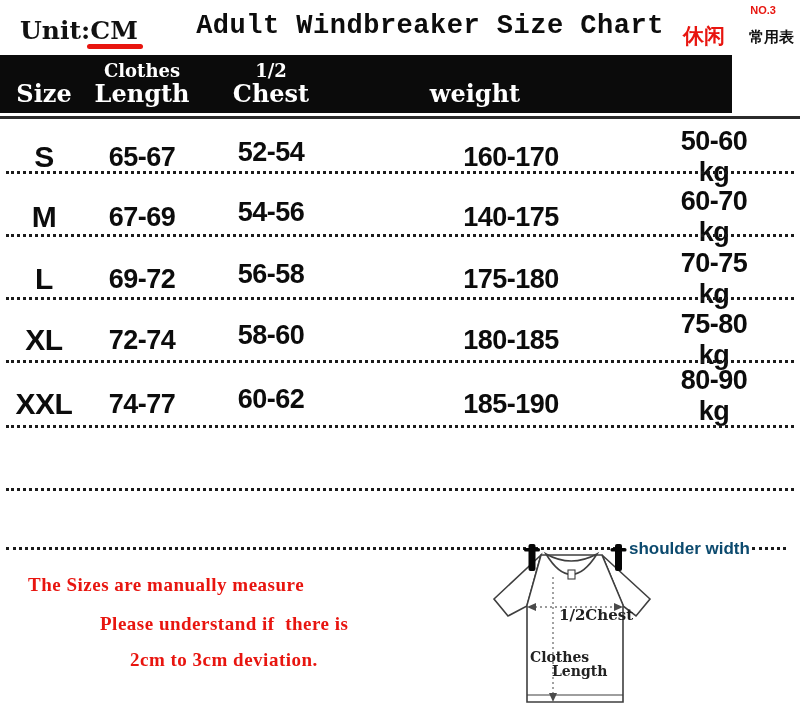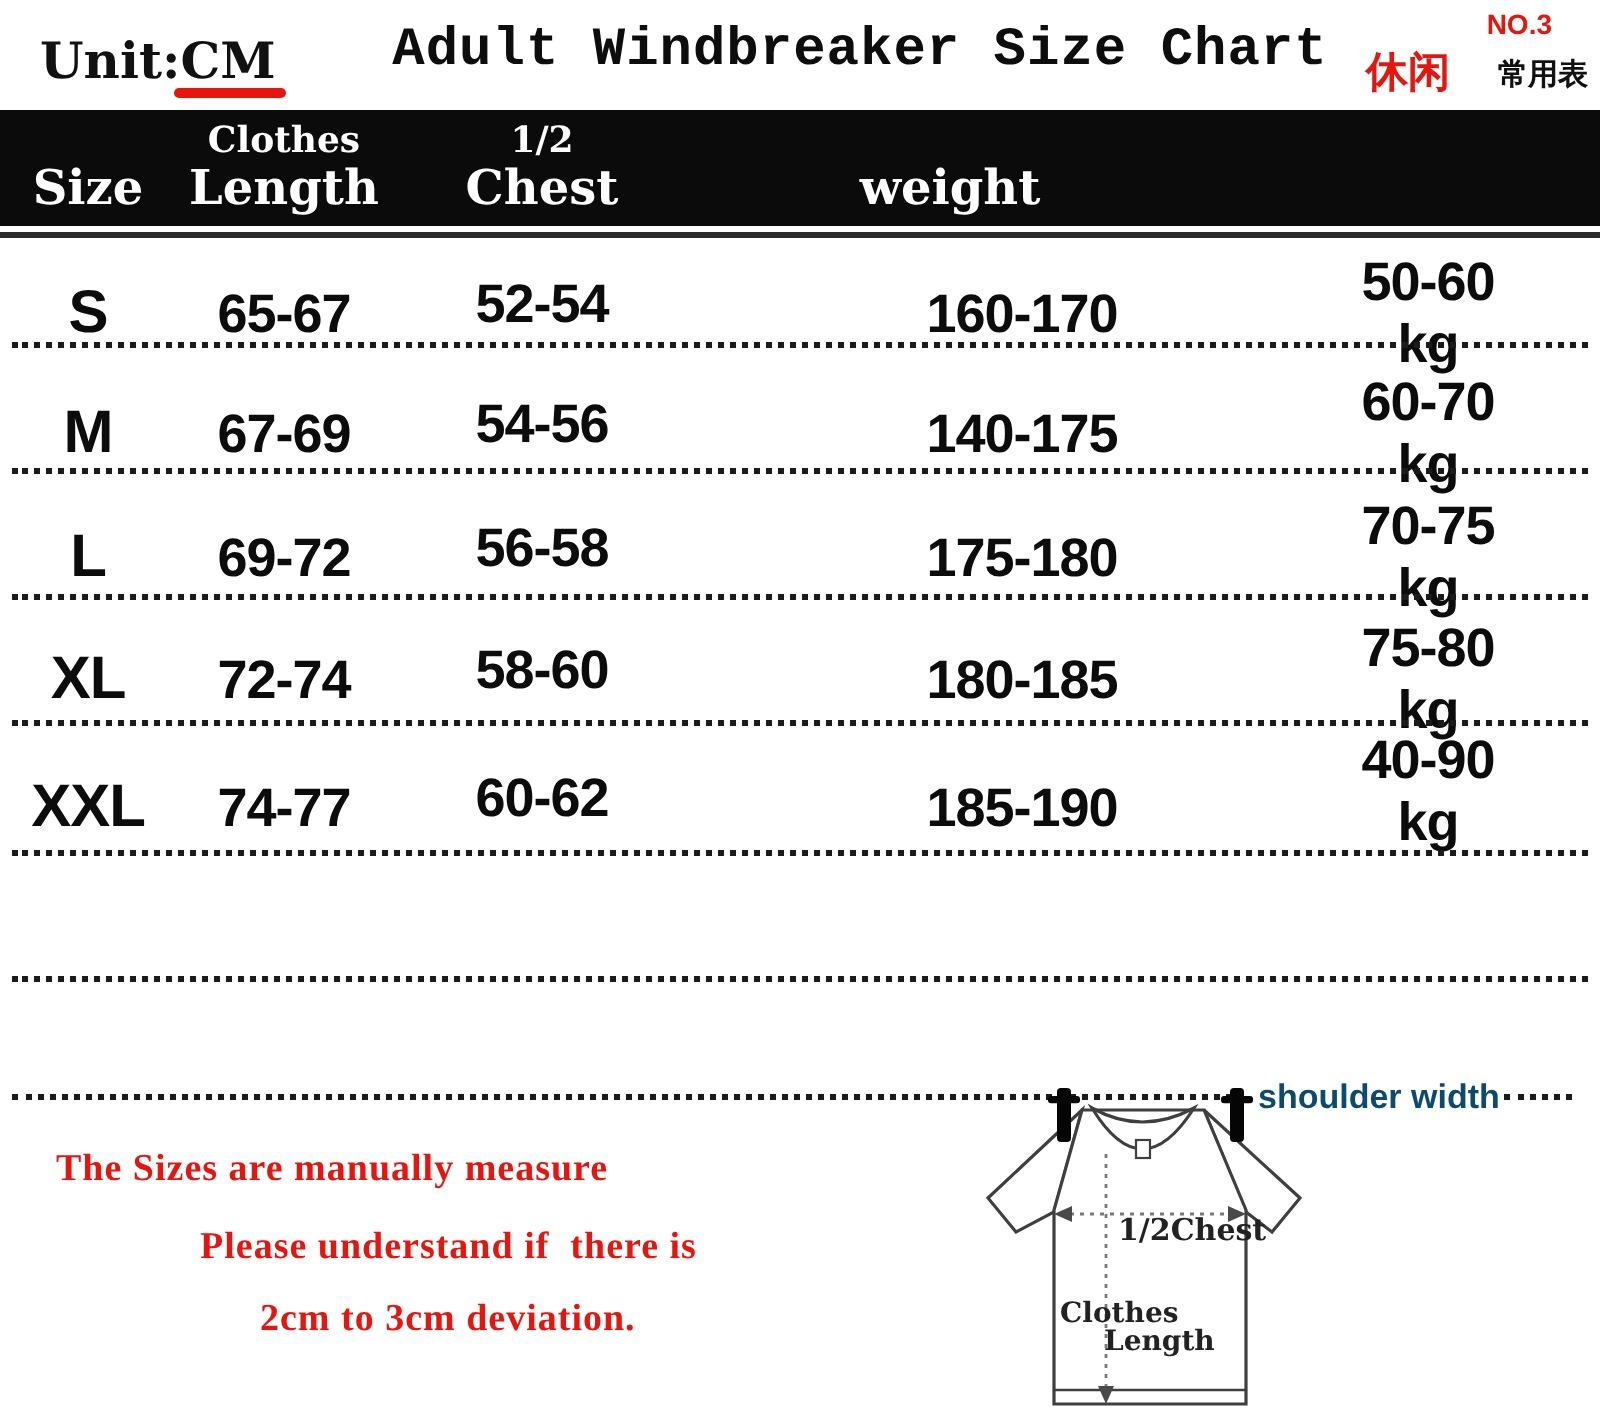--- a/index.html
+++ b/index.html
@@ -31,35 +31,35 @@
   }
   .title{
     position:absolute;left:180px;top:11px;width:500px;
     text-align:center;
     font-family:Liberation Mono, monospace;
     font-weight:bold;font-size:27px;color:#0d0d0d;
     letter-spacing:0.5px;
   }
   .no3{
     position:absolute;right:24px;top:4px;
-    color:var(--accent-red);font-weight:bold;font-size:14px;
+    color:var(--accent-red);font-weight:bold;font-size:11px;
   }
   .tag-casual{
     position:absolute;left:683px;top:22px;
     color:var(--accent-red);font-weight:bold;font-size:21px;
   }
   .tag-common{
     position:absolute;right:6px;top:28px;
     color:#111;font-weight:bold;font-size:15px;
   }
   
   .grid5{
     display:grid;
     grid-template-columns:88px 108px 150px 330px 124px;
-    width:800px;
+    width:732px;
   }
   .header-bar{
     position:absolute;left:0;top:55px;height:58px;
     background:var(--header-bg);
   }
   .hcell{
     display:flex;flex-direction:column;justify-content:flex-end;align-items:center;
     color:#fff;
     font-family:"DejaVu Serif","Liberation Serif",serif;font-weight:bold;
     padding-bottom:7px;line-height:1.05;
@@ -180,21 +180,21 @@
     <div class="c4">180-185</div>
     <div class="c5">75-80 kg</div>
   </div>
   <div class="dots d4"></div>
 
   <div class="row row-xxl grid5">
     <div class="csize">XXL</div>
     <div class="c2">74-77</div>
     <div class="c3">60-62</div>
     <div class="c4">185-190</div>
-    <div class="c5">40-90 kg</div>
+    <div class="c5">80-90 kg</div>
   </div>
   <div class="dots d5"></div>
   <div class="dots d6"></div>
 
   <div class="dots shoulder-seg1"></div>
   <div class="shoulder-label">shoulder width</div>
   <div class="dots shoulder-seg2"></div>
 
   <div class="note note1">The Sizes are manually measure</div>
   <div class="note note2">Please understand if  there is</div>

